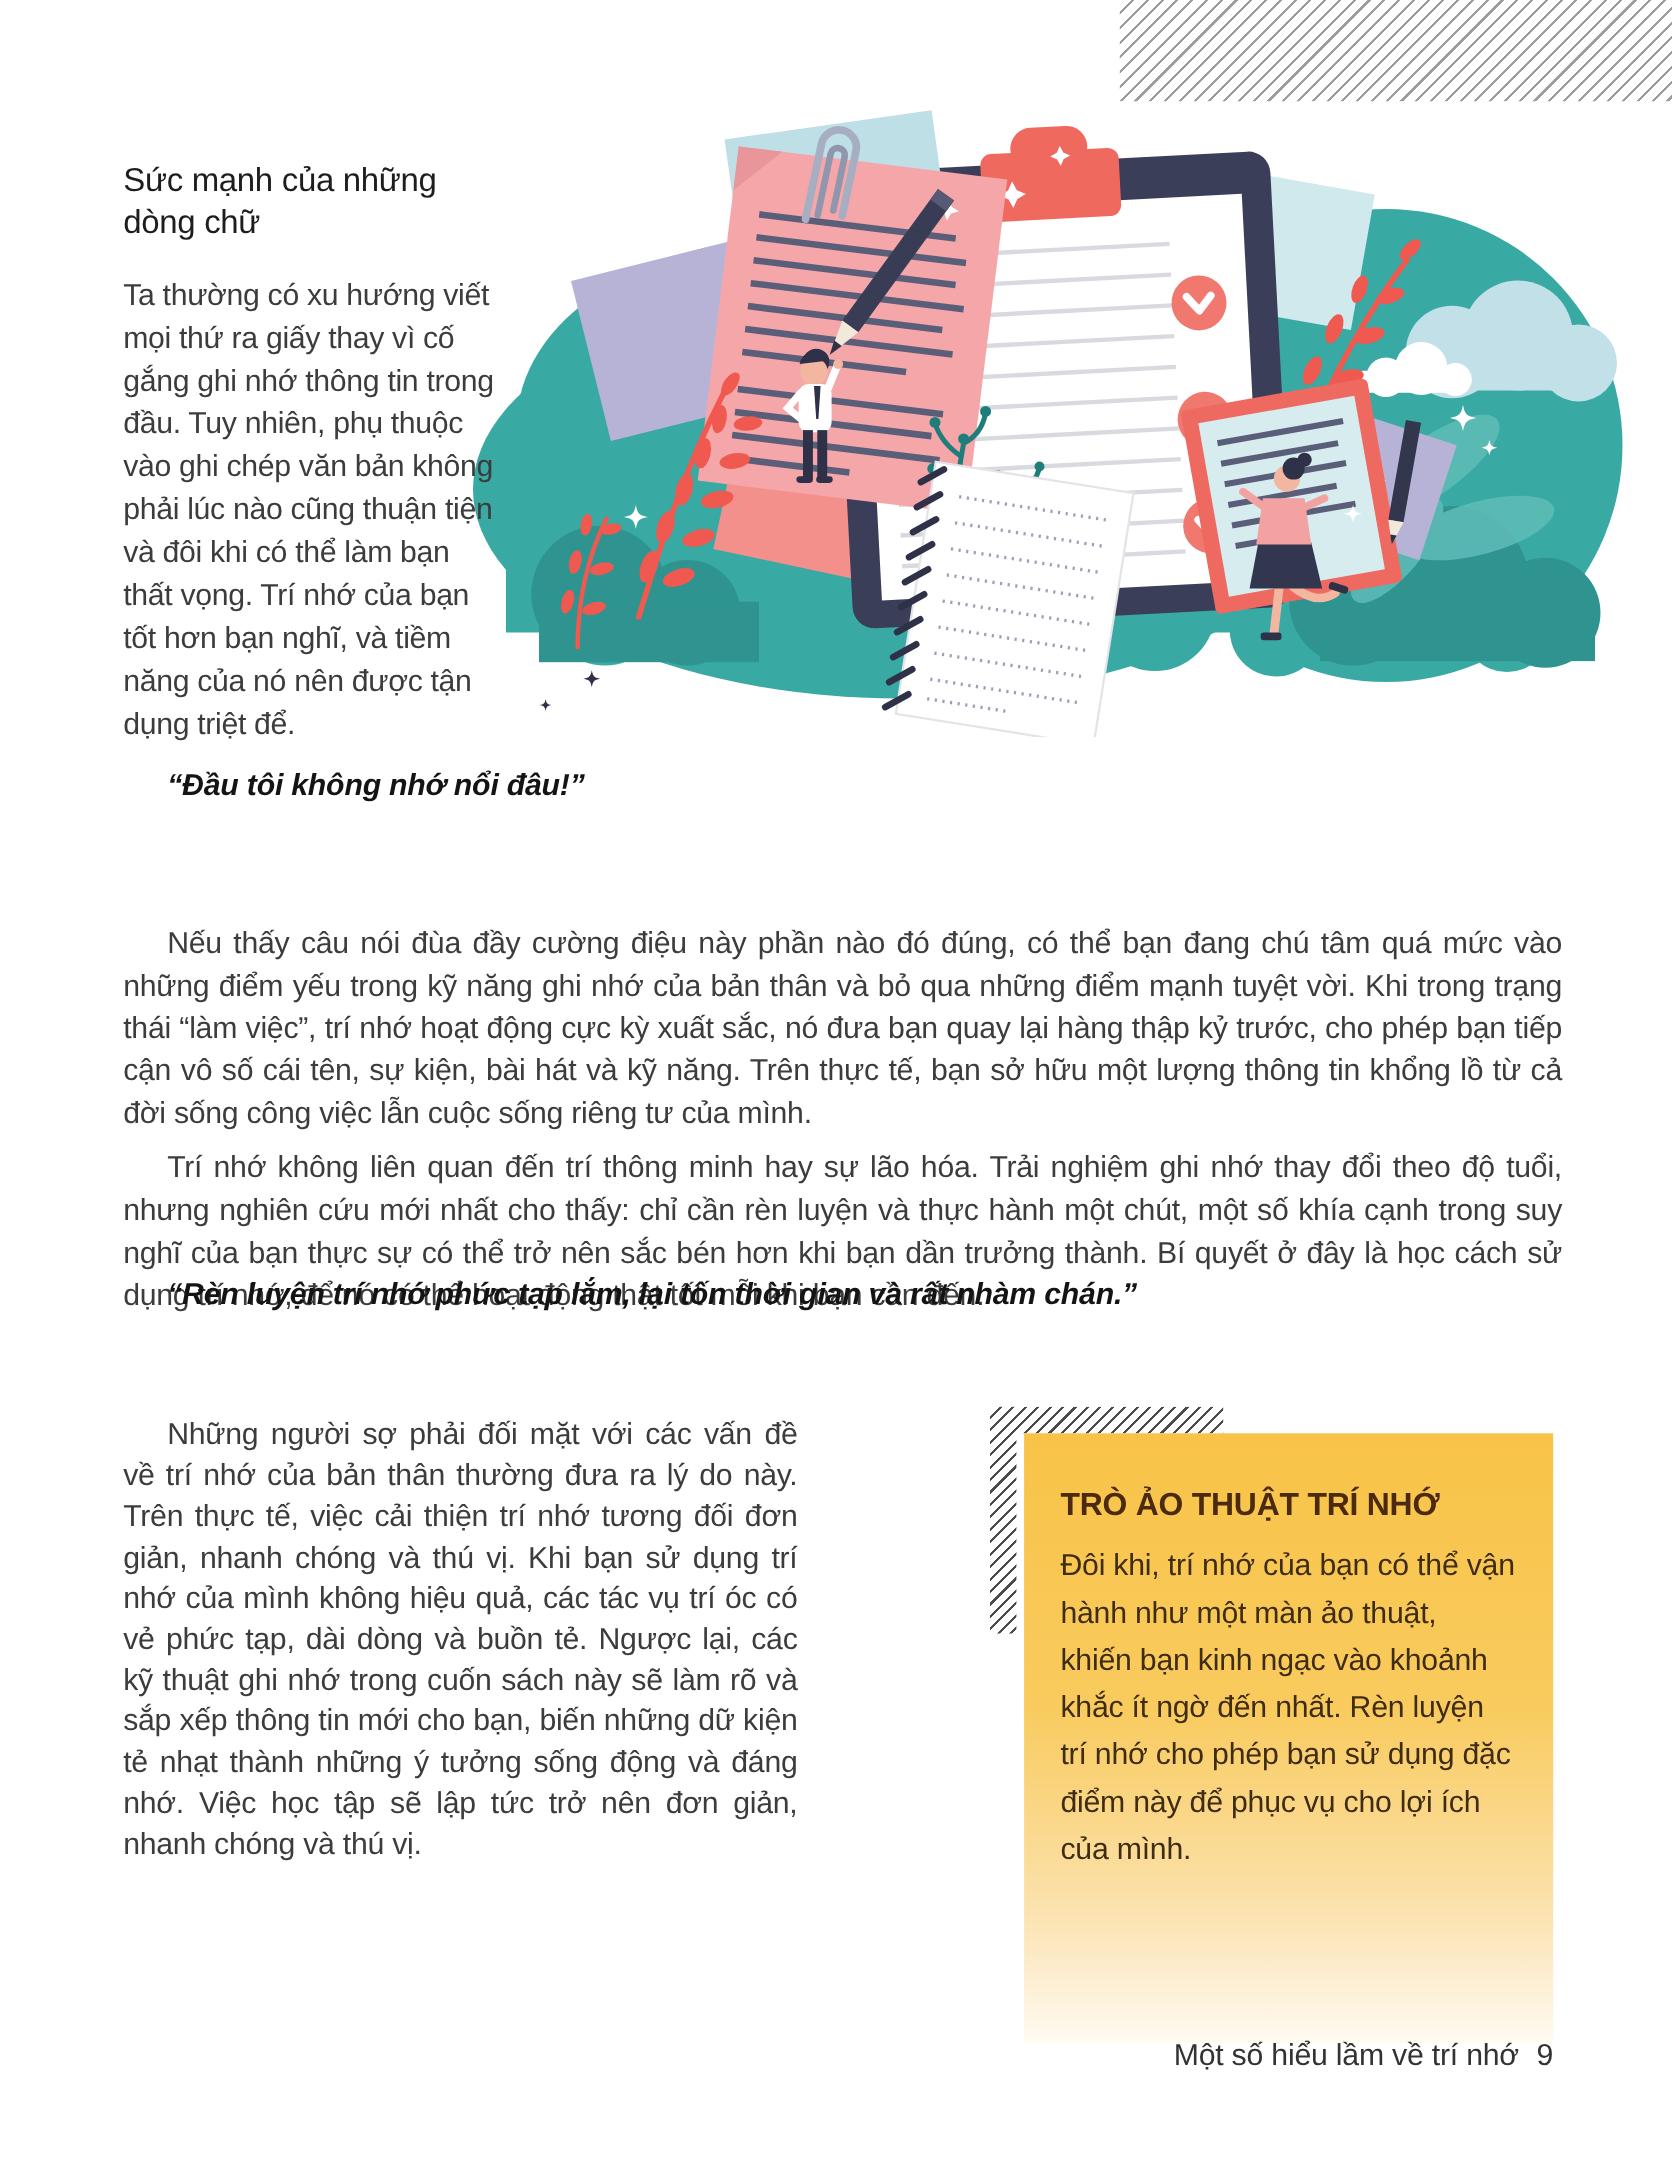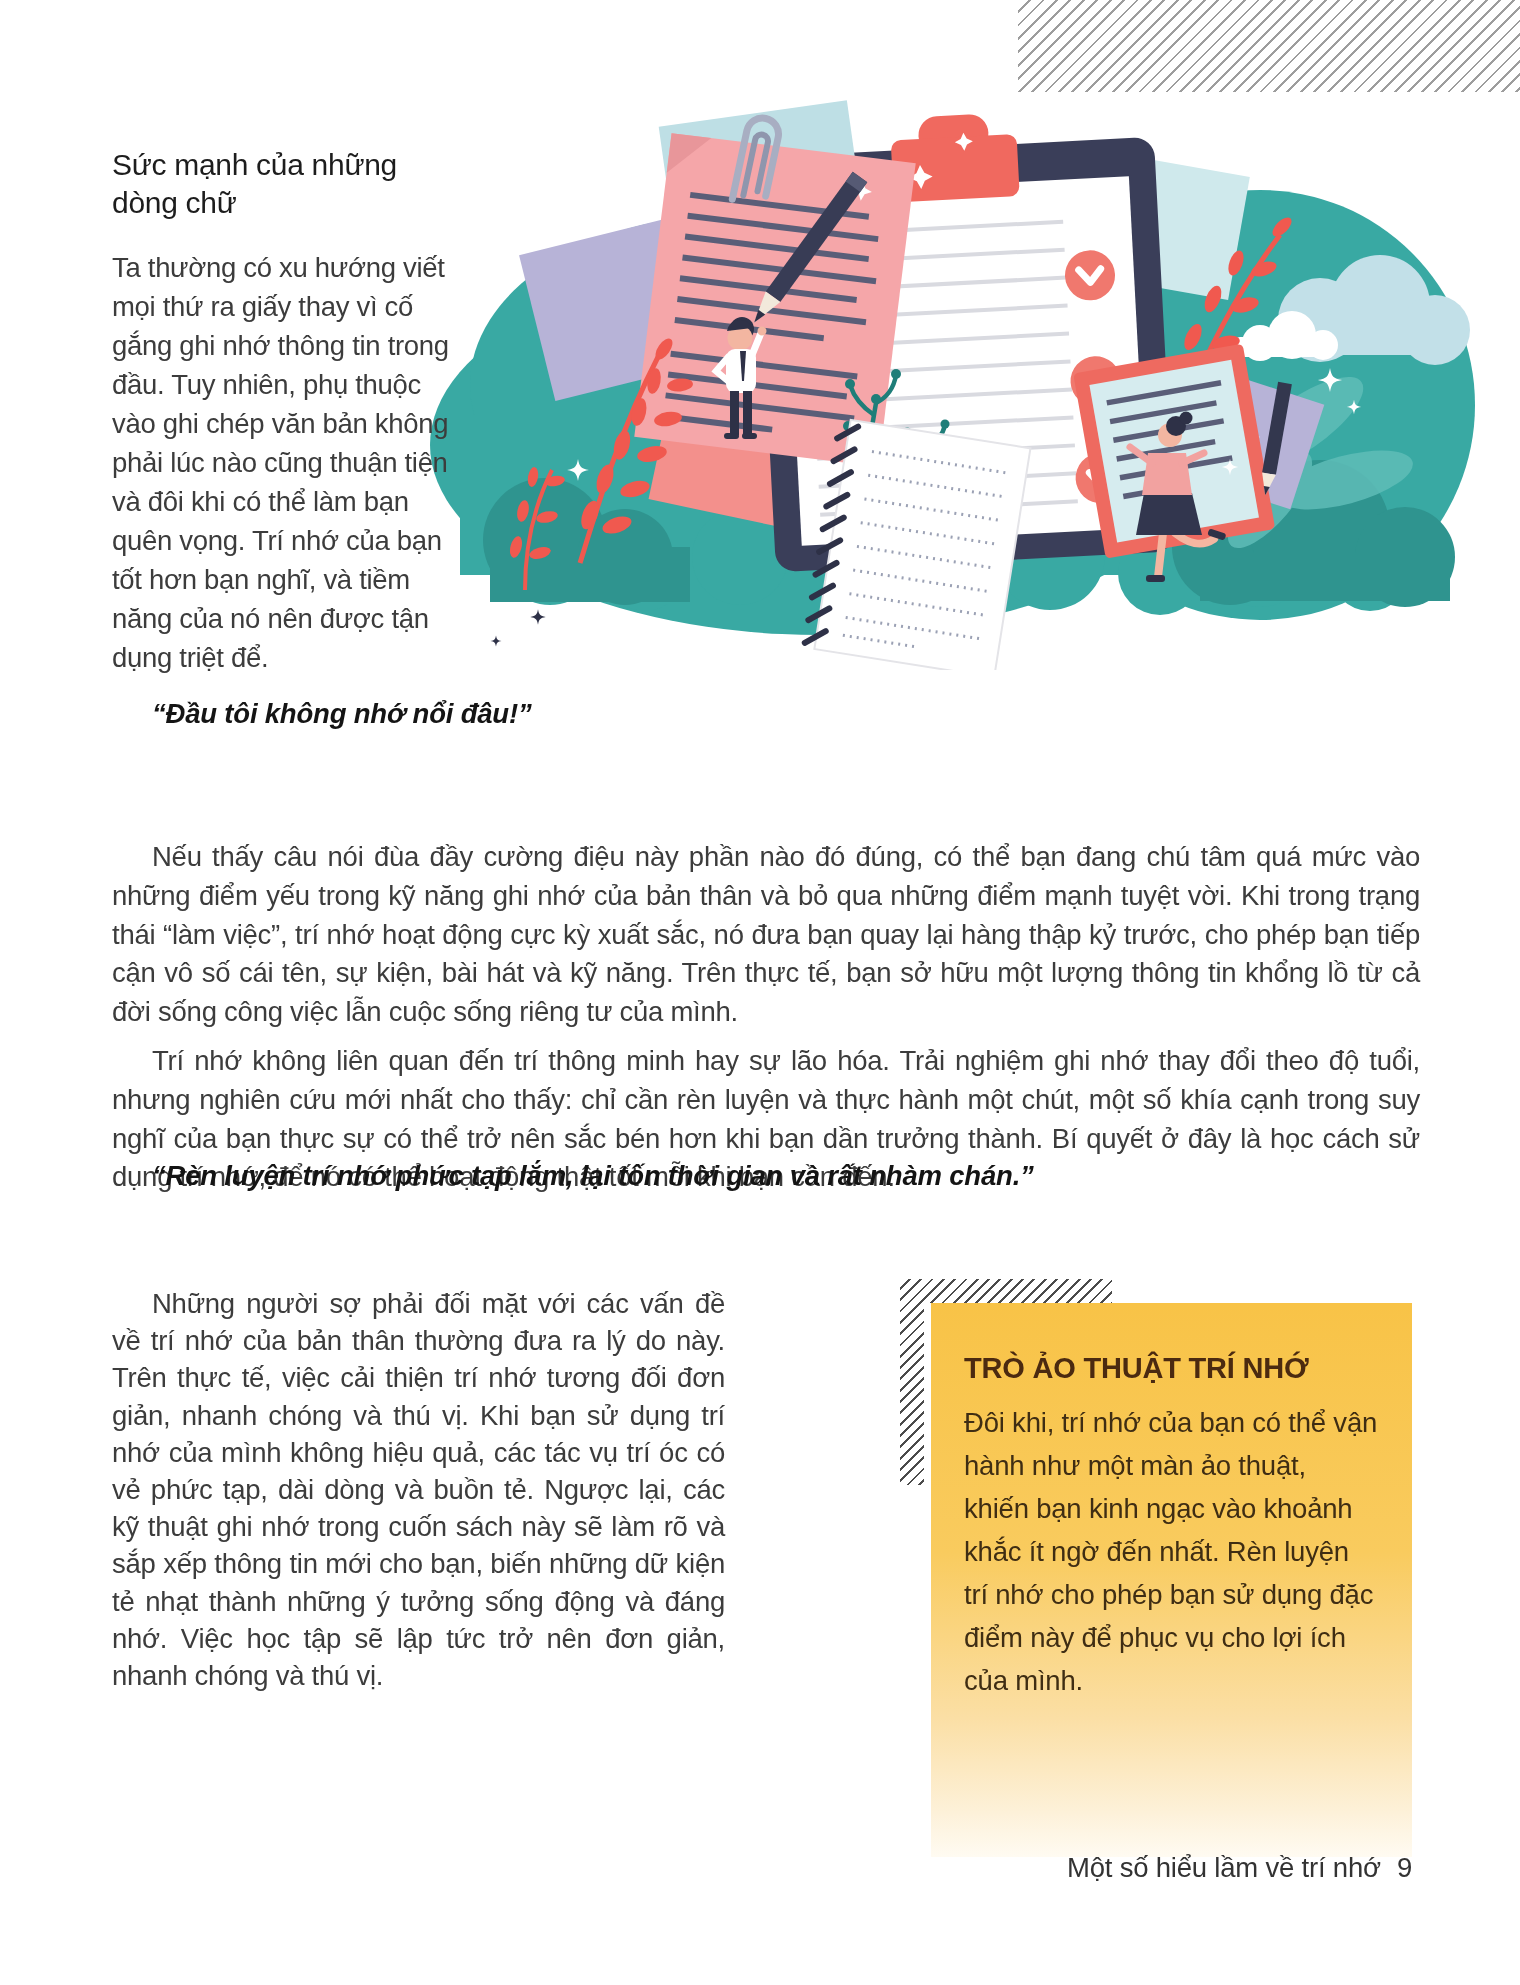--- a/index.html
+++ b/index.html
@@ -345,21 +345,21 @@
       <path d="M0 -11 C1.5 -3 3 -1.5 11 0 C3 1.5 1.5 3 0 11 C-1.5 3 -3 1.5 -11 0 C-3 -1.5 -1.5 -3 0 -11 Z" transform="translate(900,295) scale(1.1)" fill="#ffffff"></path>
       <path d="M0 -11 C1.5 -3 3 -1.5 11 0 C3 1.5 1.5 3 0 11 C-1.5 3 -3 1.5 -11 0 C-3 -1.5 -1.5 -3 0 -11 Z" transform="translate(924,322) scale(0.65)" fill="#ffffff"></path>
       <path d="M0 -11 C1.5 -3 3 -1.5 11 0 C3 1.5 1.5 3 0 11 C-1.5 3 -3 1.5 -11 0 C-3 -1.5 -1.5 -3 0 -11 Z" transform="translate(800,382) scale(0.75)" fill="#ffffff"></path>
       <path d="M0 -11 C1.5 -3 3 -1.5 11 0 C3 1.5 1.5 3 0 11 C-1.5 3 -3 1.5 -11 0 C-3 -1.5 -1.5 -3 0 -11 Z" transform="translate(108,532) scale(0.7)" fill="#2e3147"></path>
       <path d="M0 -11 C1.5 -3 3 -1.5 11 0 C3 1.5 1.5 3 0 11 C-1.5 3 -3 1.5 -11 0 C-3 -1.5 -1.5 -3 0 -11 Z" transform="translate(66,556) scale(0.5)" fill="#2e3147"></path>
     </g>
   </svg>
 
   <h2 class="section-heading">Sức mạnh của những dòng chữ</h2>
 
-  <p class="intro">Ta thường có xu hướng viết mọi thứ ra giấy thay vì cố gắng ghi nhớ thông tin trong đầu. Tuy nhiên, phụ thuộc vào ghi chép văn bản không phải lúc nào cũng thuận tiện và đôi khi có thể làm bạn quên vọng. Trí nhớ của bạn tốt hơn bạn nghĩ, và tiềm năng của nó nên được tận dụng triệt để.</p>
+  <p class="intro">Ta thường có xu hướng viết mọi thứ ra giấy thay vì cố gắng ghi nhớ thông tin trong đầu. Tuy nhiên, phụ thuộc vào ghi chép văn bản không phải lúc nào cũng thuận tiện và đôi khi có thể làm bạn thất vọng. Trí nhớ của bạn tốt hơn bạn nghĩ, và tiềm năng của nó nên được tận dụng triệt để.</p>
 
   <p class="quote q1">“Đầu tôi không nhớ nổi đâu!”</p>
   <p class="bodytext p2">Nếu thấy câu nói đùa đầy cường điệu này phần nào đó đúng, có thể bạn đang chú tâm quá mức vào những điểm yếu trong kỹ năng ghi nhớ của bản thân và bỏ qua những điểm mạnh tuyệt vời. Khi trong trạng thái “làm việc”, trí nhớ hoạt động cực kỳ xuất sắc, nó đưa bạn quay lại hàng thập kỷ trước, cho phép bạn tiếp cận vô số cái tên, sự kiện, bài hát và kỹ năng. Trên thực tế, bạn sở hữu một lượng thông tin khổng lồ từ cả đời sống công việc lẫn cuộc sống riêng tư của mình.</p>
   <p class="bodytext p3">Trí nhớ không liên quan đến trí thông minh hay sự lão hóa. Trải nghiệm ghi nhớ thay đổi theo độ tuổi, nhưng nghiên cứu mới nhất cho thấy: chỉ cần rèn luyện và thực hành một chút, một số khía cạnh trong suy nghĩ của bạn thực sự có thể trở nên sắc bén hơn khi bạn dần trưởng thành. Bí quyết ở đây là học cách sử dụng trí nhớ, để nó có thể hoạt động thật tốt mỗi khi bạn cần đến.</p>
   <p class="quote q2">“Rèn luyện trí nhớ phức tạp lắm, lại tốn thời gian và rất nhàm chán.”</p>
   <p class="bodytext p4">Những người sợ phải đối mặt với các vấn đề về trí nhớ của bản thân thường đưa ra lý do này. Trên thực tế, việc cải thiện trí nhớ tương đối đơn giản, nhanh chóng và thú vị. Khi bạn sử dụng trí nhớ của mình không hiệu quả, các tác vụ trí óc có vẻ phức tạp, dài dòng và buồn tẻ. Ngược lại, các kỹ thuật ghi nhớ trong cuốn sách này sẽ làm rõ và sắp xếp thông tin mới cho bạn, biến những dữ kiện tẻ nhạt thành những ý tưởng sống động và đáng nhớ. Việc học tập sẽ lập tức trở nên đơn giản, nhanh chóng và thú vị.</p>
 
   <div class="hatch-box-h"></div>
   <div class="hatch-box-v"></div>
   <aside class="callout">

